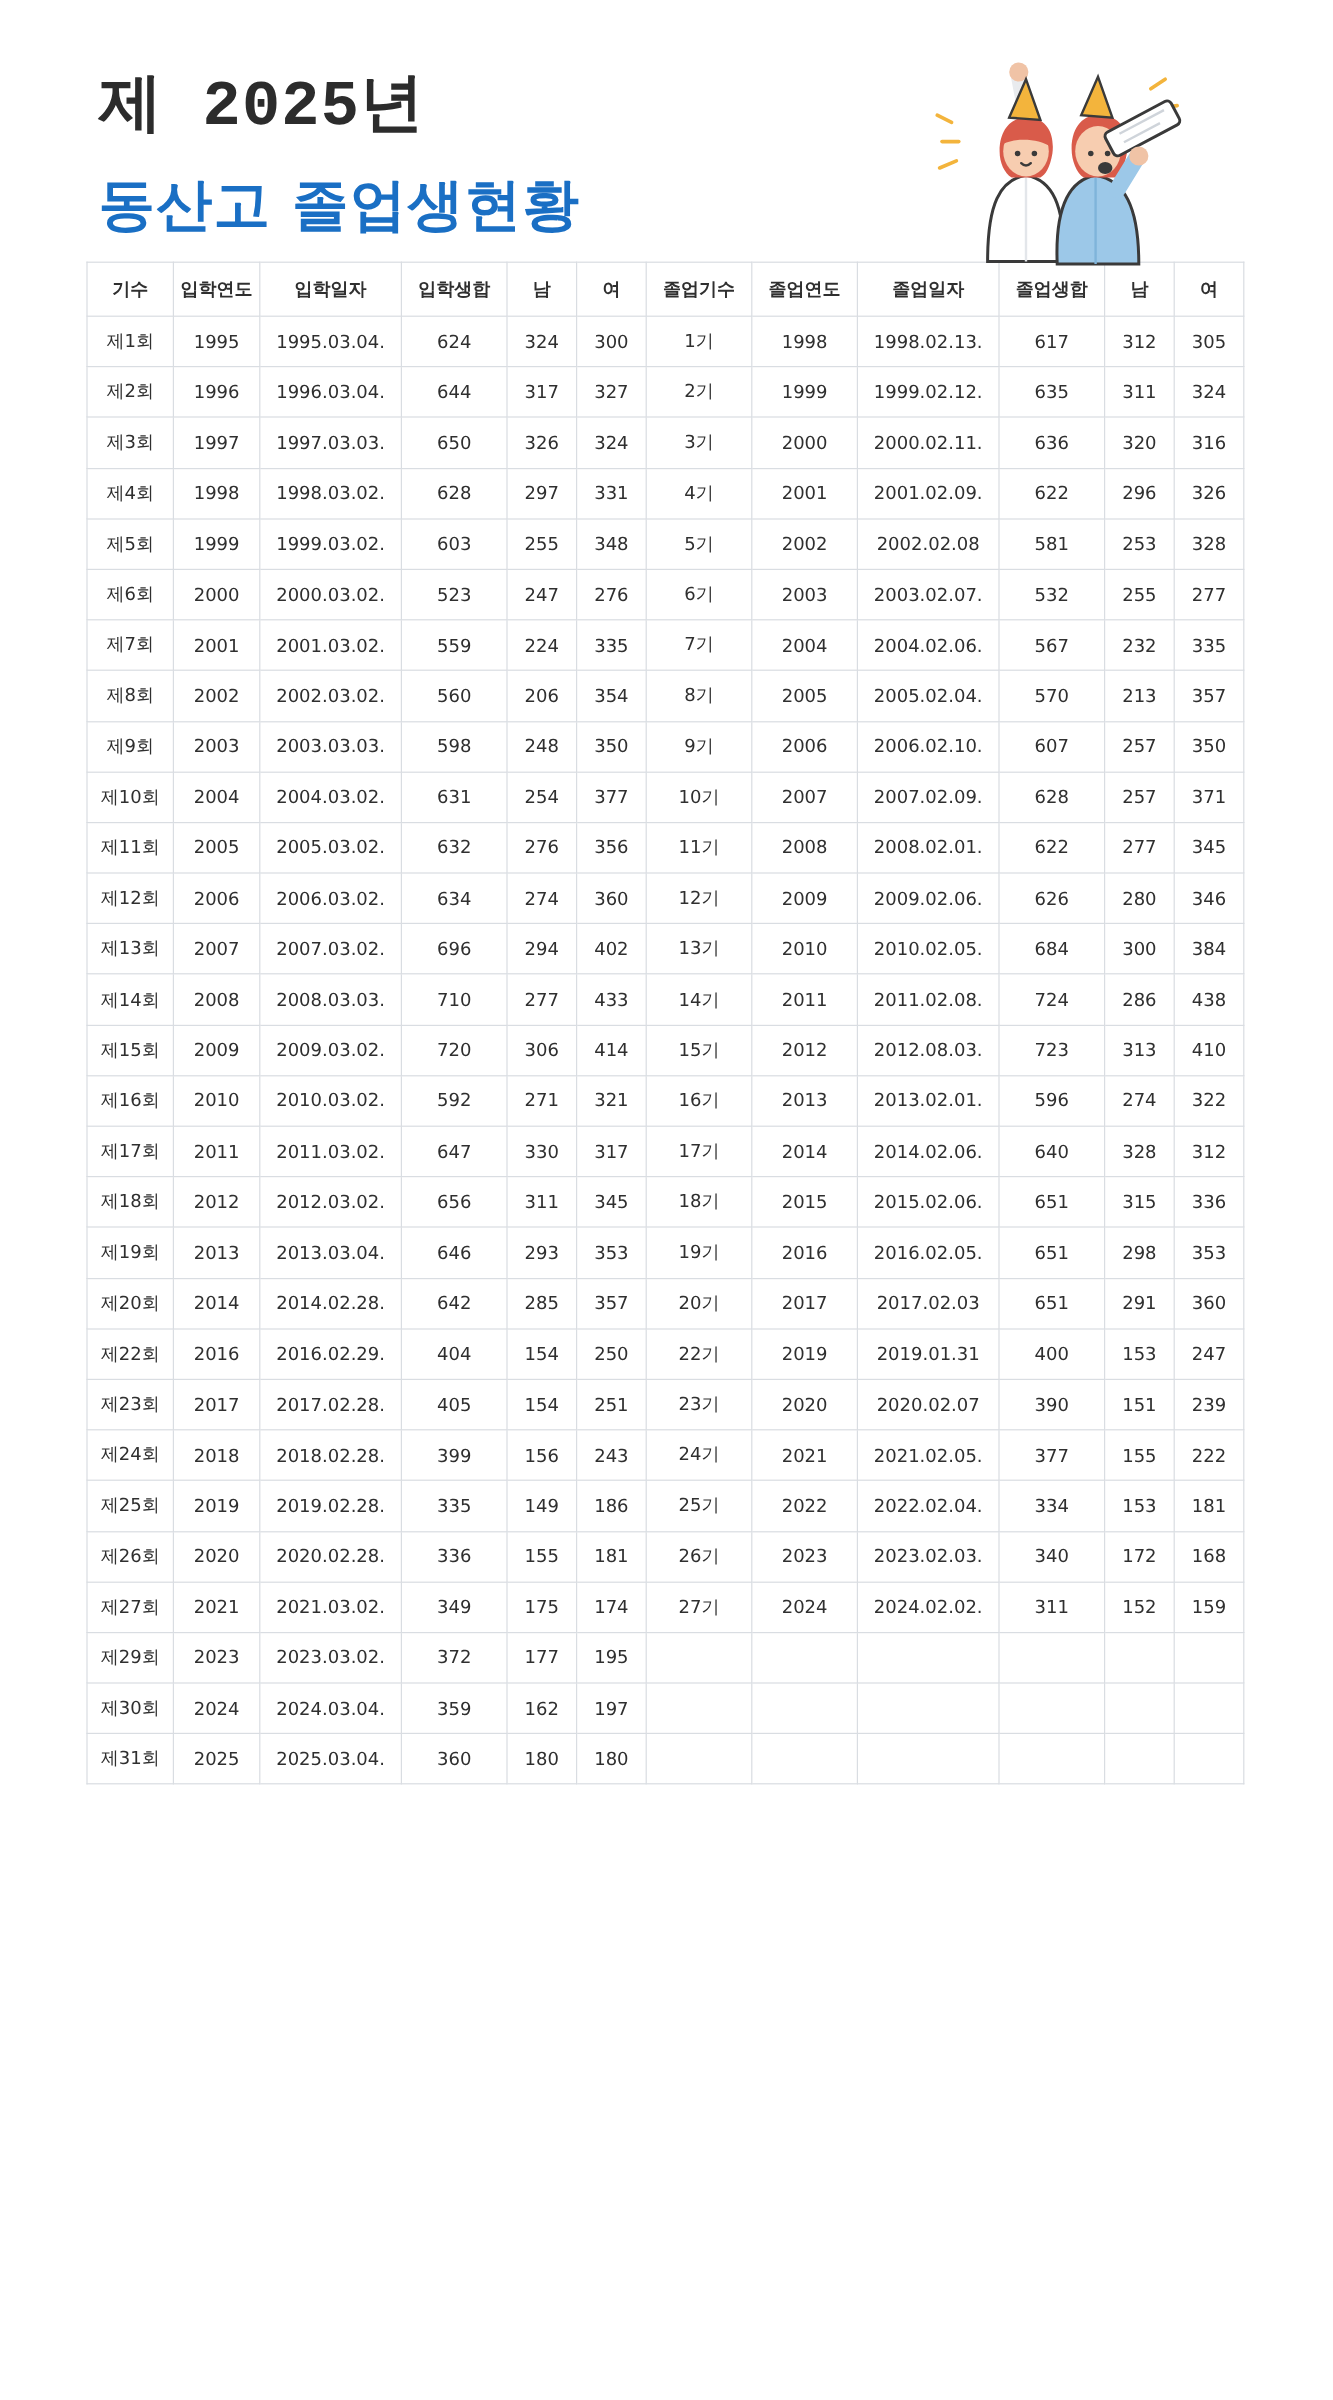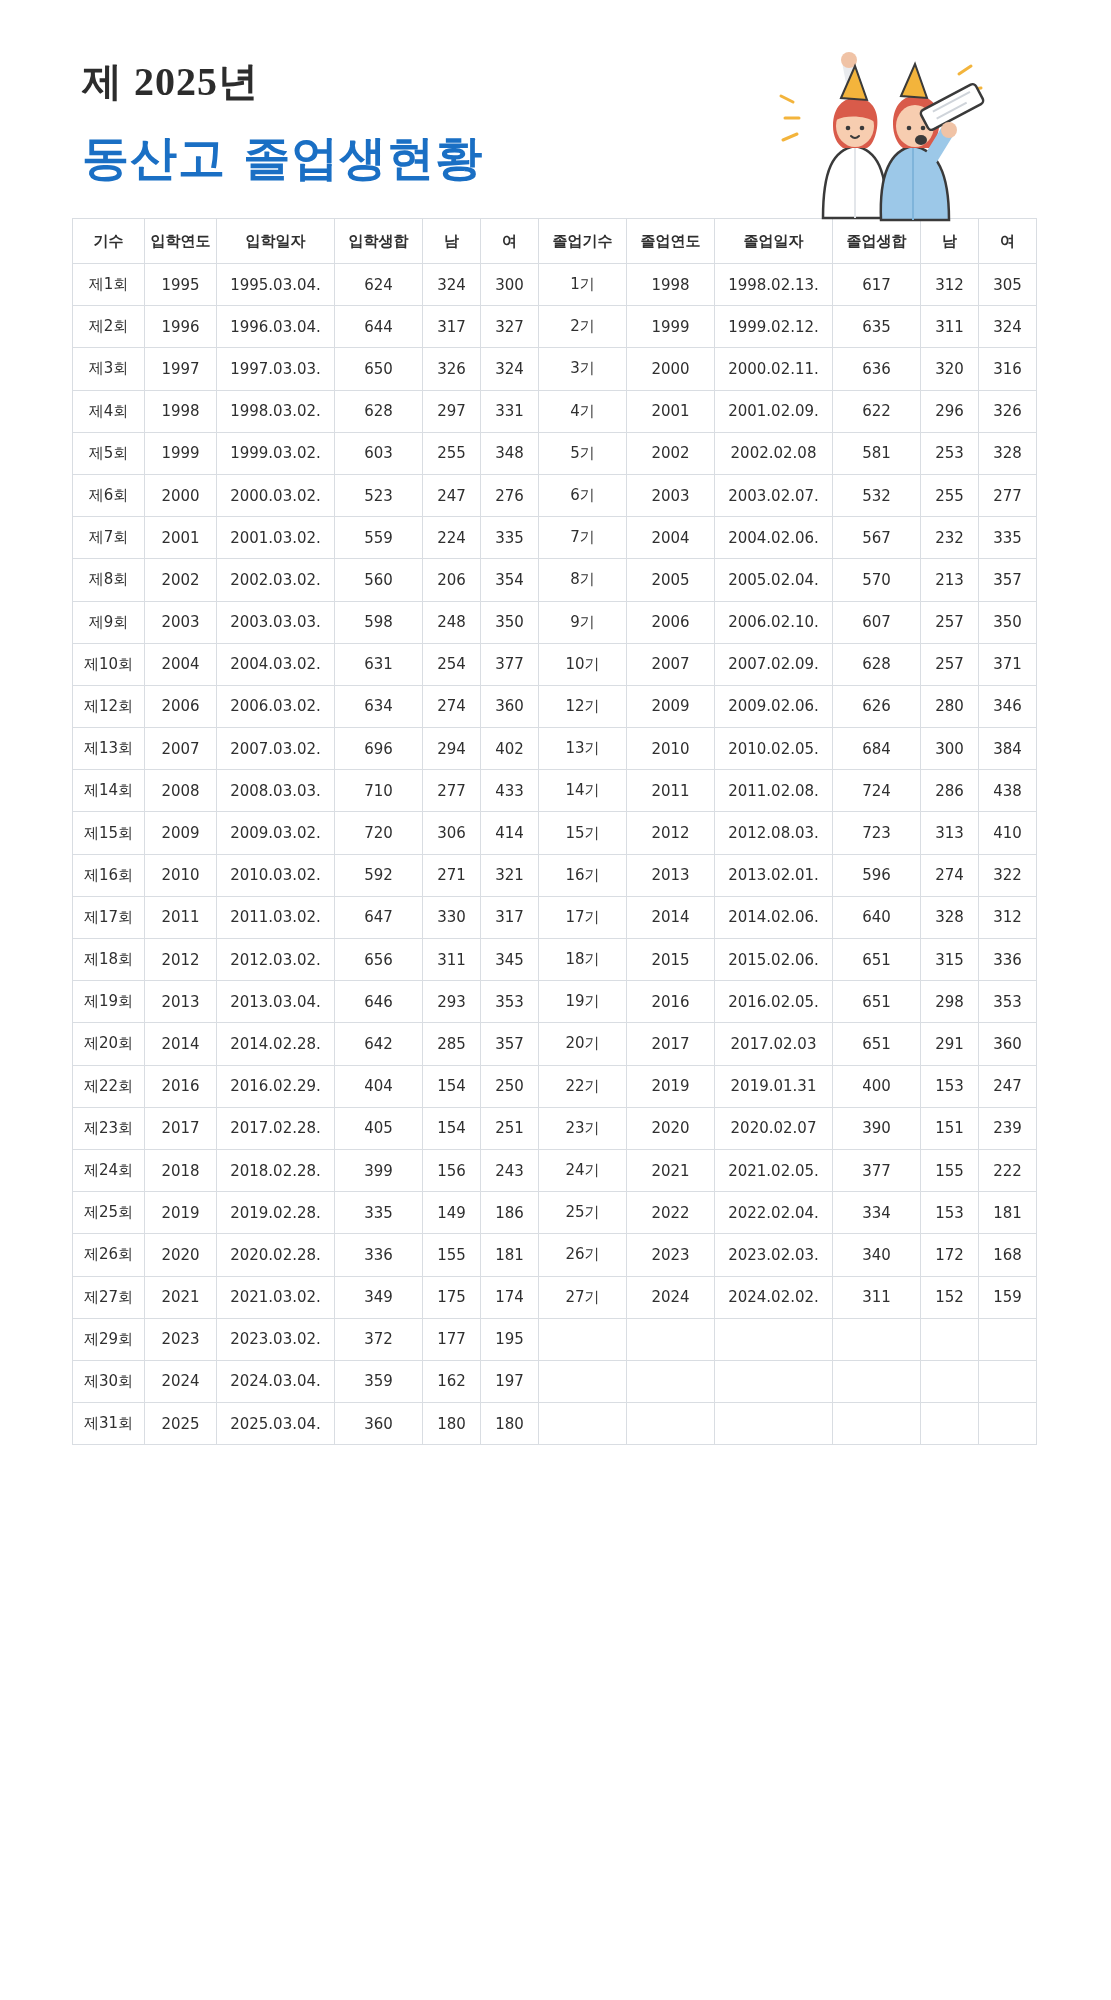--- a/index.html
+++ b/index.html
@@ -24,22 +24,22 @@
   }
 
   
   .header {
     position: relative;
     padding: 60px 0 0 82px;
     height: 200px;
     box-sizing: border-box;
   }
   .title-line1 {
-    font-family: Liberation Serif, serif;
-    font-size: 40px;
+    font-family: Liberation Mono, monospace;
+    font-size: 53px;
     font-weight: 800;
     letter-spacing: 1px;
     color: #2c2c2c;
     margin: 0 0 28px 0;
     line-height: 1.1;
   }
   .title-line2 {
     font-family: "DejaVu Sans", sans-serif;
     font-size: 47px;
     font-weight: 800;
@@ -329,20 +329,34 @@
             <td>254</td>
             <td>377</td>
             <td>10기</td>
             <td>2007</td>
             <td>2007.02.09.</td>
             <td>628</td>
             <td>257</td>
             <td>371</td>
           </tr>
           <tr>
+            <td>제11회</td>
+            <td>2005</td>
+            <td>2005.03.02.</td>
+            <td>632</td>
+            <td>276</td>
+            <td>356</td>
+            <td>11기</td>
+            <td>2008</td>
+            <td>2008.02.01.</td>
+            <td>622</td>
+            <td>277</td>
+            <td>345</td>
+          </tr>
+          <tr>
             <td>제12회</td>
             <td>2006</td>
             <td>2006.03.02.</td>
             <td>634</td>
             <td>274</td>
             <td>360</td>
             <td>12기</td>
             <td>2009</td>
             <td>2009.02.06.</td>
             <td>626</td>

